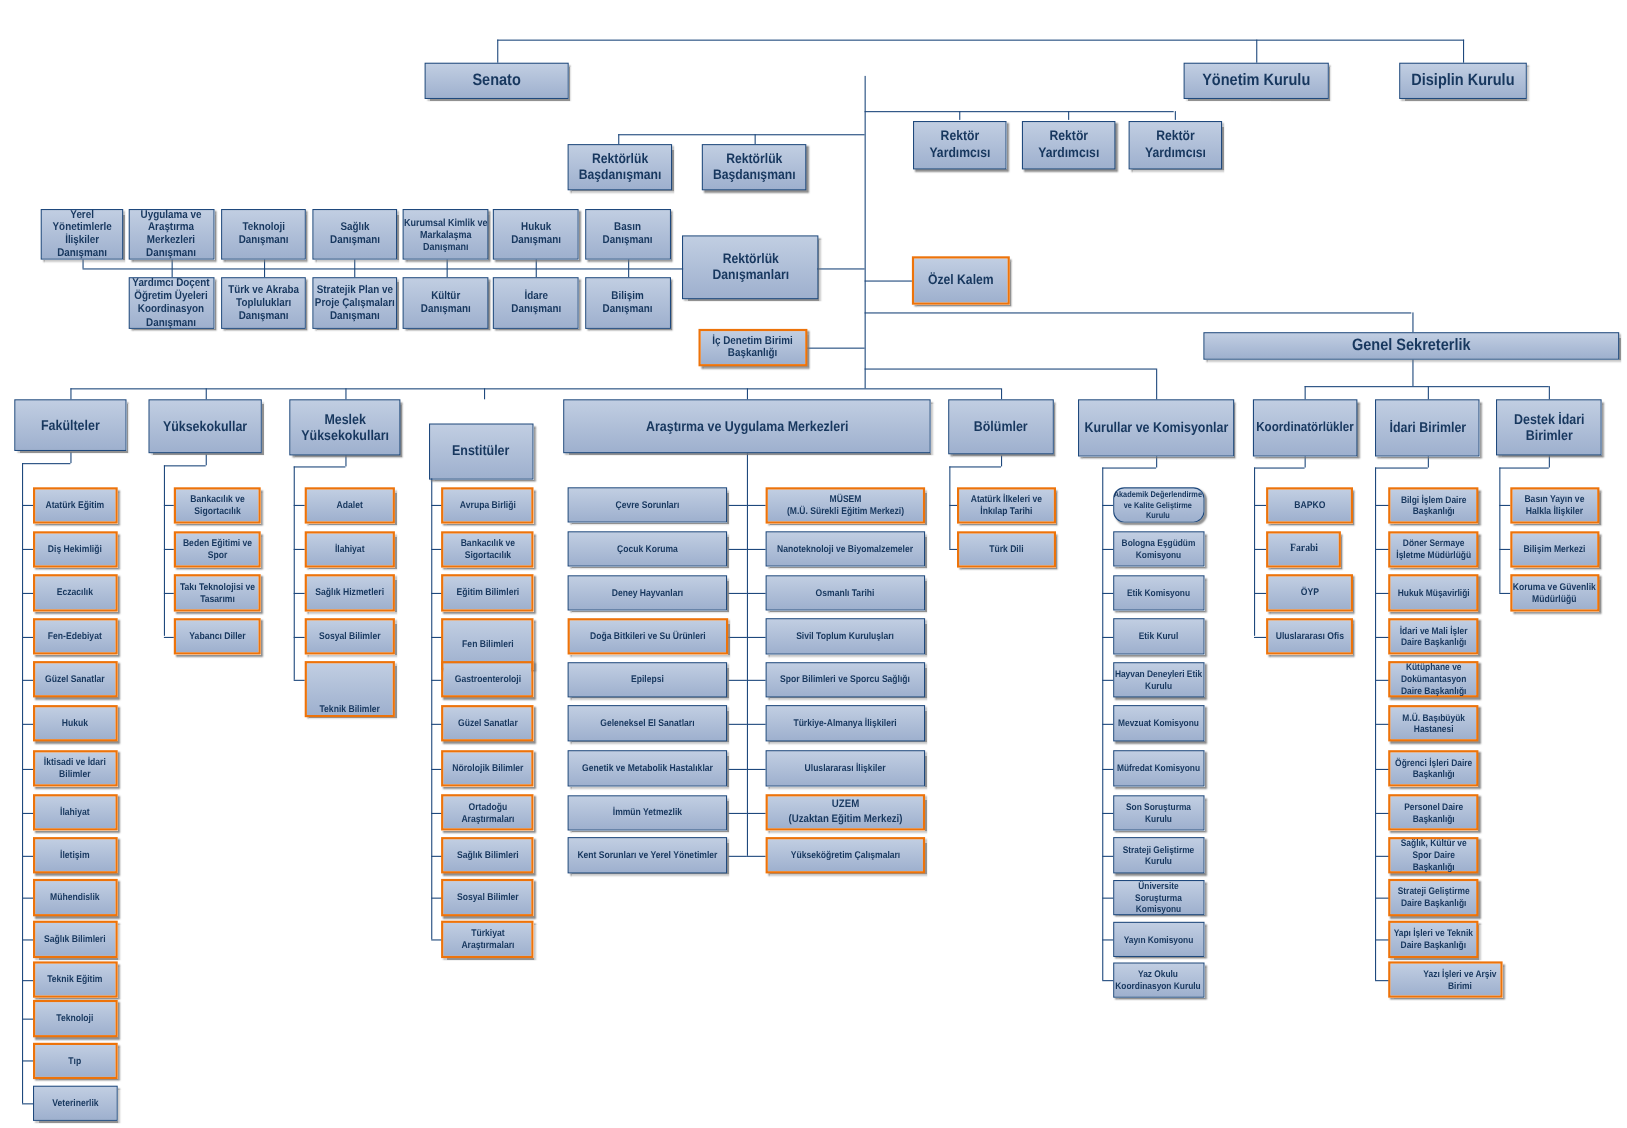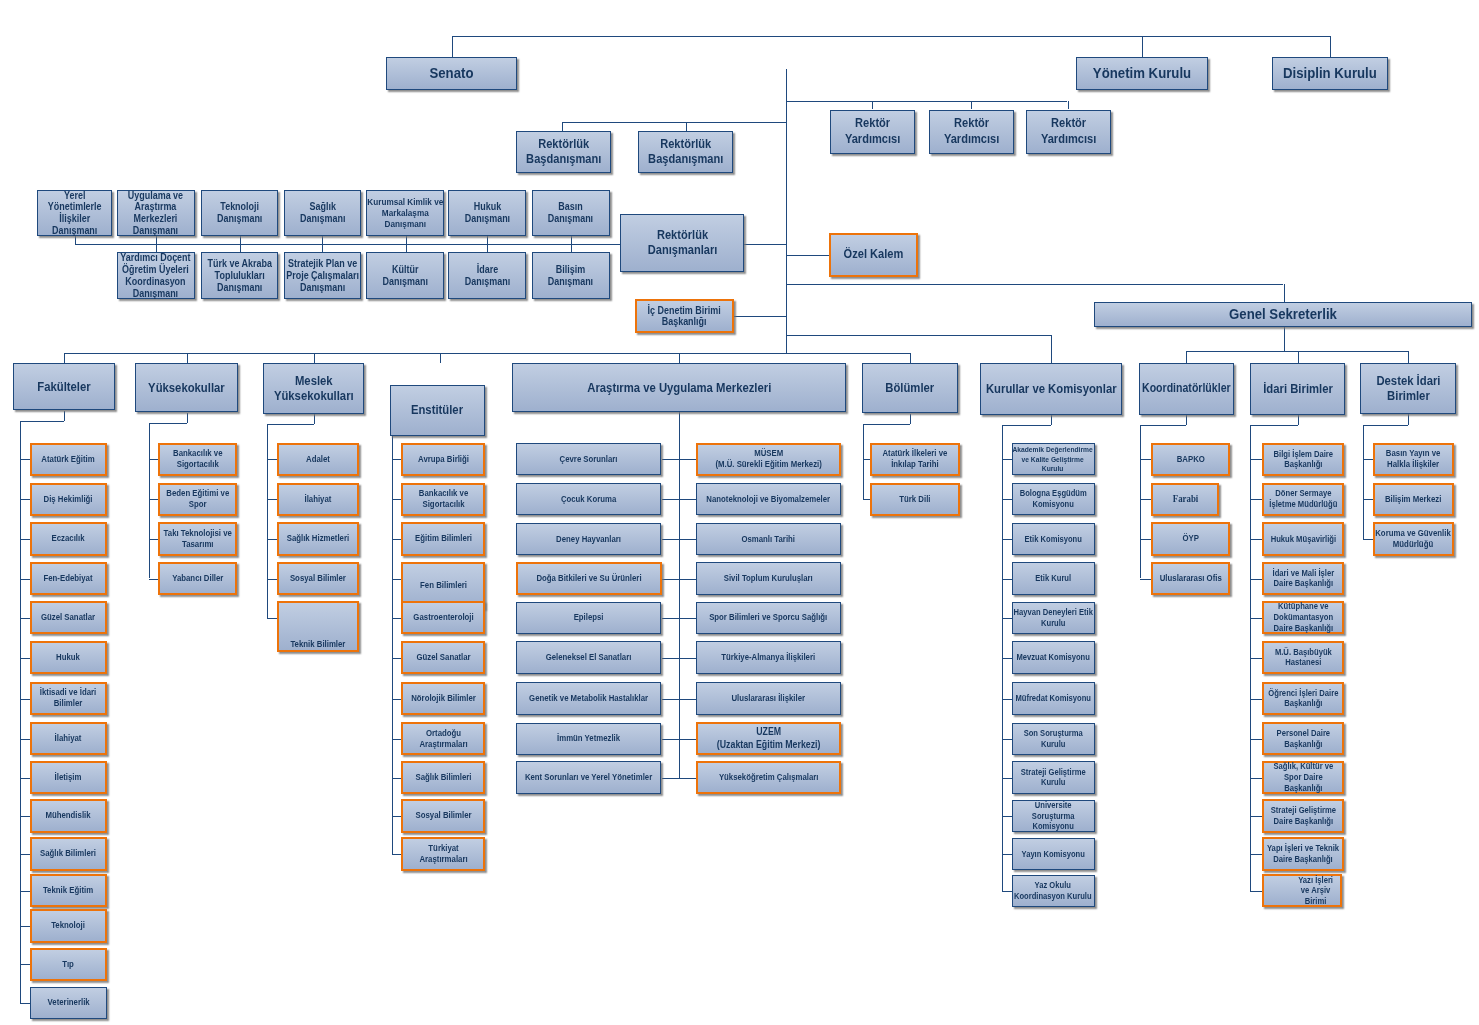--- a/index.html
+++ b/index.html
@@ -445,21 +445,21 @@
       </div>
 <div class="bx child hl" style="left:870.2px;top:442.7px;width:89.8px;height:33.2px;font-size:8.85px;">
         <span class="t">Atatürk İlkeleri ve İnkılap Tarihi</span>
       </div>
 <div class="bx child hl" style="left:870.2px;top:482.5px;width:89.8px;height:33.2px;font-size:8.85px;">
         <span class="t">Türk Dili</span>
       </div>
 <div class="bx head" style="left:980.1px;top:362.7px;width:141.7px;height:51.9px;">
         <span class="t" style="width:170.5px">Kurullar ve Komisyonlar</span>
       </div>
-<div class="bx child" style="left:1011.5px;top:443.2px;width:83.0px;height:32.2px;font-size:7.60px;">
+<div class="bx child" style="left:1011.5px;top:443.2px;width:83.0px;height:32.2px;font-size:7.60px;border-radius:10px;">
         <span class="t" style="width:93.2px">Akademik Değerlendirme ve Kalite Geliştirme Kurulu</span>
       </div>
 <div class="bx child" style="left:1011.5px;top:483.0px;width:83.0px;height:32.2px;font-size:8.65px;">
         <span class="t">Bologna Eşgüdüm Komisyonu</span>
       </div>
 <div class="bx child" style="left:1011.5px;top:522.9px;width:83.0px;height:32.2px;font-size:8.65px;">
         <span class="t">Etik Komisyonu</span>
       </div>
 <div class="bx child" style="left:1011.5px;top:562.4px;width:83.0px;height:32.2px;font-size:8.65px;">
         <span class="t">Etik Kurul</span>
@@ -532,21 +532,21 @@
       </div>
 <div class="bx child hl" style="left:1262.2px;top:760.9px;width:81.8px;height:33.2px;font-size:8.70px;">
         <span class="t">Sağlık, Kültür ve Spor Daire Başkanlığı</span>
       </div>
 <div class="bx child hl" style="left:1262.2px;top:799.4px;width:81.8px;height:33.2px;font-size:8.70px;">
         <span class="t">Strateji Geliştirme Daire Başkanlığı</span>
       </div>
 <div class="bx child hl" style="left:1262.2px;top:837.4px;width:81.8px;height:33.2px;font-size:8.70px;">
         <span class="t" style="width:100.0px">Yapı İşleri ve Teknik Daire Başkanlığı</span>
       </div>
-<div class="bx child hl" style="left:1262.2px;top:874.2px;width:80px;height:33.2px;font-size:8.70px;padding-left:26px;">
+<div class="bx child hl" style="left:1262.2px;top:874.2px;width:104px;height:33.2px;font-size:8.70px;padding-left:26px;">
         <span class="t">Yazı İşleri ve Arşiv Birimi</span>
       </div>
 <div class="bx head" style="left:1360.1px;top:362.7px;width:95.8px;height:51.3px;">
         <span class="t">Destek İdari Birimler</span>
       </div>
 <div class="bx child hl" style="left:1372.7px;top:442.7px;width:81.4px;height:33.2px;font-size:8.90px;">
         <span class="t">Basın Yayın ve Halkla İlişkiler</span>
       </div>
 <div class="bx child hl" style="left:1372.7px;top:482.5px;width:81.4px;height:33.2px;font-size:8.90px;">
         <span class="t">Bilişim Merkezi</span>

